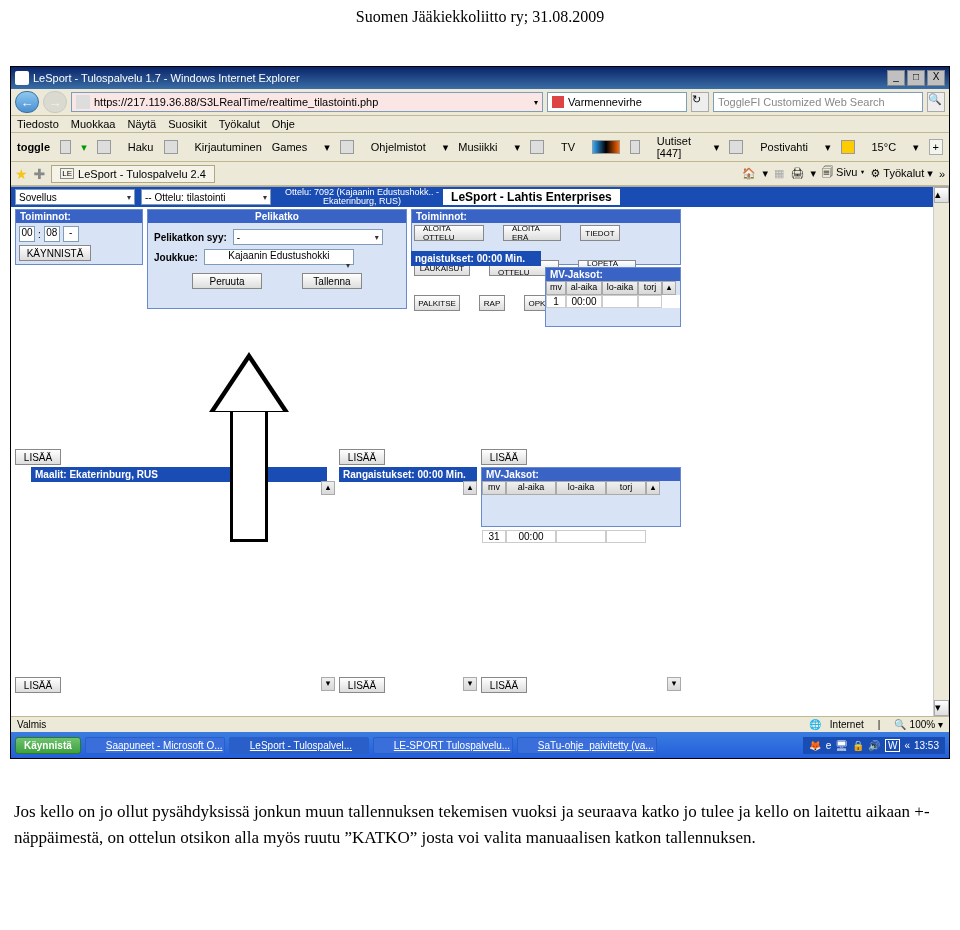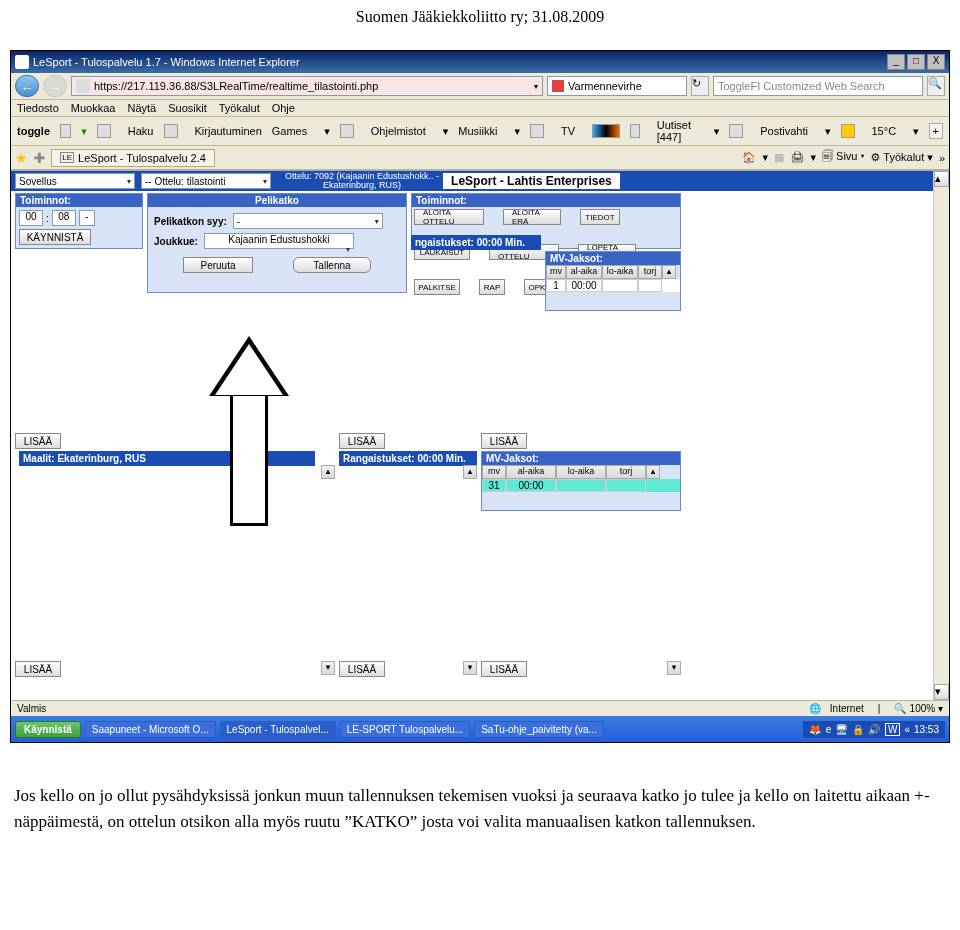--- a/index.html
+++ b/index.html
@@ -1,17 +1,17 @@
 <!DOCTYPE html>
 <html><head>
 <meta charset="utf-8">
 <style>
   * { box-sizing: border-box; font-family: Tahoma, Arial, sans-serif; }
   body { margin: 0; background: #fff; font-size: 11px; }
-  .page-title { text-align: center; font-family: "Times New Roman", serif; font-size: 16px; margin: 8px 0 24px; }
+  .page-title { text-align: center; font-family: "Times New Roman", serif; font-size: 16px; margin: 8px 0 40px; }
   .screenshot { width: 940px; margin: 0 10px; border: 1px solid #000; position: relative; background: #ece9d8; }
 
   
   .titlebar { height: 22px; background: linear-gradient(#0a246a,#3a6ea5); color: #fff; display: flex; align-items: center; padding: 0 4px; font-size: 11px; }
   .titlebar .ticon { width: 14px; height: 14px; background: #fff; margin-right: 4px; border-radius: 2px; }
   .titlebar .spacer { flex: 1; }
   .winbtn { width: 18px; height: 16px; background: #c0c0c0; border: 1px solid #888; margin-left: 2px; color: #000; text-align: center; line-height: 12px; font-size: 10px; }
 
   
   .navrow { background: #ece9d8; display: flex; align-items: center; padding: 2px 4px; gap: 4px; border-bottom: 1px solid #c0b890; }
@@ -38,37 +38,37 @@
   .tab { border:1px solid #b0a880; background:#f5f3e7; padding:2px 8px; display:flex; align-items:center; gap:4px;}
   .tabrow .right{margin-left:auto; display:flex; gap:6px; align-items:center;}
 
   
   .content { background:#fff; padding:0; position:relative; height: 530px; border-top:1px solid #aaa; overflow:hidden;}
   .blueheader { background:#1a4db3; color:#fff; font-size:10px; padding:2px 4px; font-weight:bold;}
   .panel { border:1px solid #6a8acf; position:absolute; background:#d8e3f5; font-size:10px;}
   .panel .hdr { background:#3a63c6; color:#fff; padding:1px 4px; font-weight:bold; font-size:10px;}
   .ddl { border:1px solid #7f9db9; background:#fff; height:16px; display:inline-flex; align-items:center; padding:0 3px; font-size:10px;}
   .ddl .ar{margin-left:auto; font-size:8px; color:#333;}
-  .tinput{border:1px solid #7f9db9;background:#fff;height:16px;width:24px;text-align:center;font-size:10px;display:inline-block;}
+  .tinput{border:1px solid #7f9db9;background:#fff;height:16px;width:16px;text-align:center;font-size:10px;display:inline-block;}
   .btnbev{border:1px solid #888;background:linear-gradient(#fff,#ddd);height:16px;padding:0 8px;font-size:10px;display:inline-flex;align-items:center;justify-content:center;}
   .btnbev.sel{background:linear-gradient(#fff,#c8d8f0);}
   .colhead{background:linear-gradient(#f0f0f0,#d8d8d8);border:1px solid #aaa;height:14px;font-size:9px;text-align:center;}
 
   
   .bigarrow{position:absolute;left:198px;top:165px;width:80px;height:190px;}
   .bigarrow .shaft{width:38px;height:130px;border:3px solid #000;border-top:0;margin:60px auto 0;background:#fff;}
   .bigarrow .head{width:0;height:0;border-left:40px solid transparent;border-right:40px solid transparent;border-bottom:60px solid #000;position:absolute;top:0;left:0;}
   .bigarrow .headin{width:0;height:0;border-left:34px solid transparent;border-right:34px solid transparent;border-bottom:51px solid #fff;position:absolute;top:8px;left:6px;}
 
   
   .status{background:#ece9d8;border-top:1px solid #c0b890;display:flex;align-items:center;padding:2px 6px;font-size:10px;gap:8px;}
   .status .spacer{flex:1;}
   .taskbar{background:linear-gradient(#3a7de0,#245edc);height:26px;display:flex;align-items:center;padding:0 4px;gap:4px;color:#fff;font-size:10px;}
   .startbtn{background:linear-gradient(#6fc36f,#3ea13e);border-radius:3px;padding:2px 8px;font-weight:bold;border:1px solid #2a7a2a;}
-  .taskitem{background:#3a6edb;border:1px solid #2a5ec8;border-radius:2px;padding:2px 6px;max-width:140px;overflow:hidden;white-space:nowrap;}
+  .taskitem{background:#3a6edb;border:1px solid #2a5ec8;border-radius:2px;padding:2px 20px;max-width:140px;overflow:hidden;white-space:nowrap;text-decoration:underline;}
   .tray{margin-left:auto;background:#1a4db3;padding:2px 6px;display:flex;gap:4px;align-items:center;}
 
   
   .caption{font-family:"Times New Roman",serif;font-size:17px;margin:40px 14px 10px;line-height:1.5;}
 
   .scroll-v{position:absolute;right:0;top:0;bottom:0;width:16px;background:#ece9d8;border-left:1px solid #ccc;}
   .scroll-v .up,.scroll-v .dn{height:16px;background:linear-gradient(#fff,#ddd);border:1px solid #aaa;}
   .scroll-v .dn{position:absolute;bottom:0;left:0;right:0;}
 </style>
 </head>
@@ -221,21 +221,21 @@
       </div>
       <div style="padding:2px 6px;display:flex;align-items:center;gap:6px;">
         <b>Joukkue:</b>
         <div class="ddl" style="width:150px;flex-direction:column;">
             <span>Kajaanin Edustushokki</span>
             <span class="ar">▾</span>
           </div>
       </div>
       <div style="padding:6px;display:flex;gap:40px;justify-content:center;">
         <div class="btnbev" style="width:70px;text-align:right;">Peruuta</div>
-        <div class="btnbev" style="width:78px;border-radius:6px;">Tallenna</div>
+        <div class="btnbev" style="width:60px;">Tallenna</div>
       </div>
     </div>
 
     <div class="panel" style="left:400px;top:22px;width:270px;height:56px;padding-bottom:2px;">
       <div class="hdr">Toiminnot:</div>
       <div style="padding:2px;display:flex;flex-wrap:wrap;gap:19px;">
         <div class="btnbev" style="width:70px;font-size:8px">ALOITA OTTELU</div>
         <div class="btnbev" style="width:58px;font-size:8px">ALOITA ERÄ</div>
         <div class="btnbev" style="width:40px;font-size:8px">TIEDOT</div>
         <div class="btnbev" style="width:56px;font-size:8px">LAUKAISUT</div>
@@ -269,33 +269,33 @@
     <div style="position:absolute;left:4px;top:262px;width:128px;">
       <div class="btnbev" style="width:46px">LISÄÄ</div>
     </div>
     <div style="position:absolute;left:328px;top:262px;">
       <div class="btnbev" style="width:46px">LISÄÄ</div>
     </div>
     <div style="position:absolute;left:470px;top:262px;">
       <div class="btnbev" style="width:46px">LISÄÄ</div>
     </div>
 
-    <div class="blueheader" style="position:absolute;left:8px;top:280px;width:296px;">Maalit: Ekaterinburg, RUS</div>
+    <div class="blueheader" style="position:absolute;left:20px;top:280px;width:296px;">Maalit: Ekaterinburg, RUS</div>
     <div class="blueheader" style="position:absolute;left:328px;top:280px;width:138px;">Rangaistukset: 00:00 Min.</div>
 
     <div class="panel" style="left:470px;top:280px;width:200px;height:60px;">
       <div class="hdr">MV-Jaksot:</div>
       <div style="display:flex;">
         <div class="colhead" style="width:24px">mv</div>
         <div class="colhead" style="width:50px">al-aika</div>
         <div class="colhead" style="width:50px">lo-aika</div>
         <div class="colhead" style="width:40px">torj</div>
         <div class="colhead" style="width:14px">▴</div>
       </div>
-      <div style="display:flex;background:#5eead4;">
+      <div style="display:flex;background:#ffffff;margin-top:35px;">
         <div style="width:24px;border:1px solid #ccc;text-align:center">31</div>
         <div style="width:50px;border:1px solid #ccc;text-align:center">00:00</div>
         <div style="width:50px;border:1px solid #ccc"></div>
         <div style="width:40px;border:1px solid #ccc"></div>
       </div>
     </div>
 
     <div class="colhead" style="position:absolute;left:310px;top:294px;width:14px;">▴</div>
     <div class="colhead" style="position:absolute;left:452px;top:294px;width:14px;">▴</div>
 

